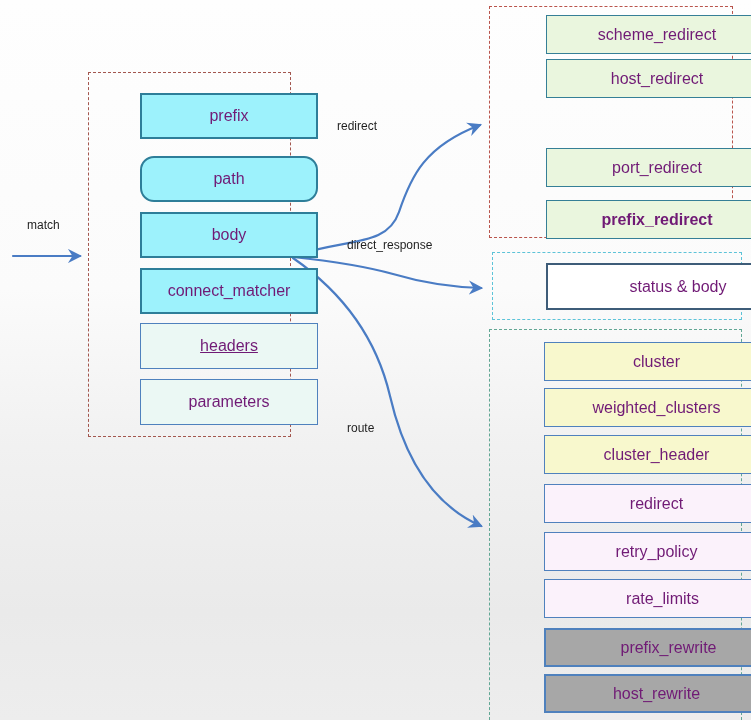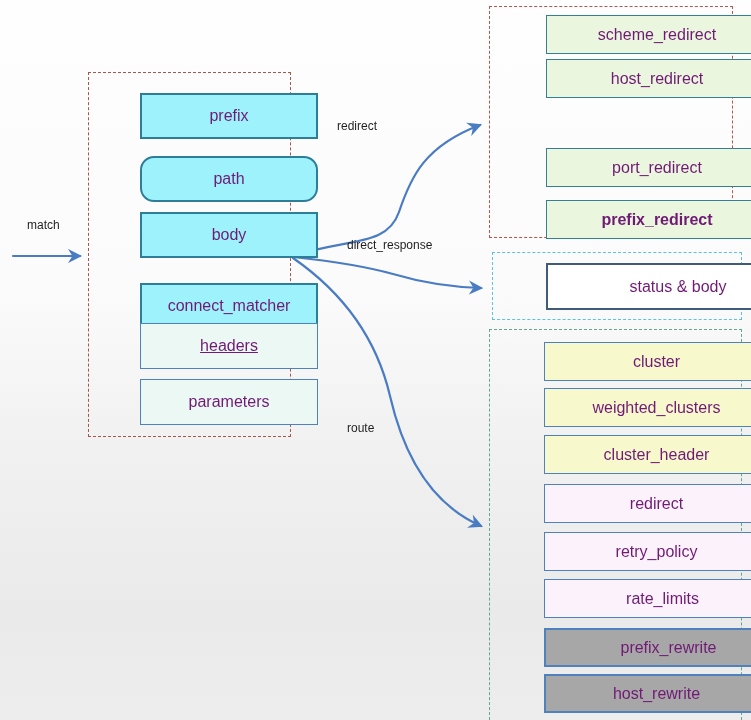--- a/index.html
+++ b/index.html
@@ -72,21 +72,21 @@
 
   <div class="flow-label" style="left:27px;top:218px;">match</div>
   <div class="flow-label" style="left:337px;top:119px;">redirect</div>
   <div class="flow-label" style="left:347px;top:238px;">direct_response</div>
   <div class="flow-label" style="left:347px;top:421px;">route</div>
 
   <div class="group g-match">
     <div class="box v-cyan" style="top:20px;">prefix</div>
     <div class="box v-cyan" style="top:83px;border-radius:14px;">path</div>
     <div class="box v-cyan" style="top:139px;">body</div>
-    <div class="box v-cyan" style="top:210px;">connect_matcher</div>
+    <div class="box v-cyan" style="top:195px;">connect_matcher</div>
     <div class="box v-fade" style="top:250px;text-decoration:underline;">headers</div>
     <div class="box v-fade" style="top:306px;">parameters</div>
   </div>
 
   <div class="group g-redirect">
     <div class="box v-green" style="top:8px;">scheme_redirect</div>
     <div class="box v-green" style="top:52px;">host_redirect</div>
     <div class="box v-green" style="top:141px;">port_redirect</div>
     <div class="box v-green" style="top:193px;font-weight:bold;">prefix_redirect</div>
   </div>

